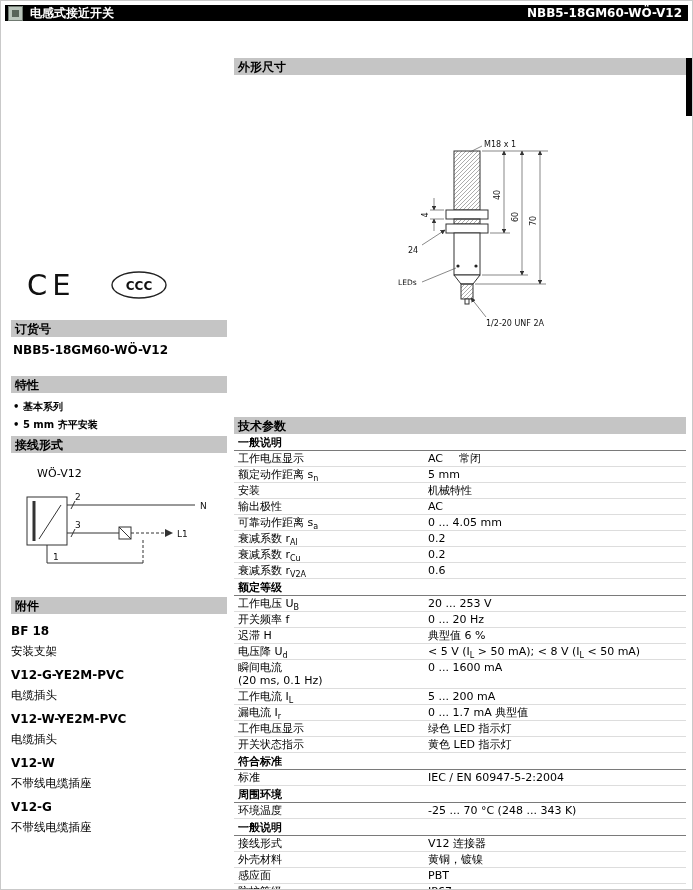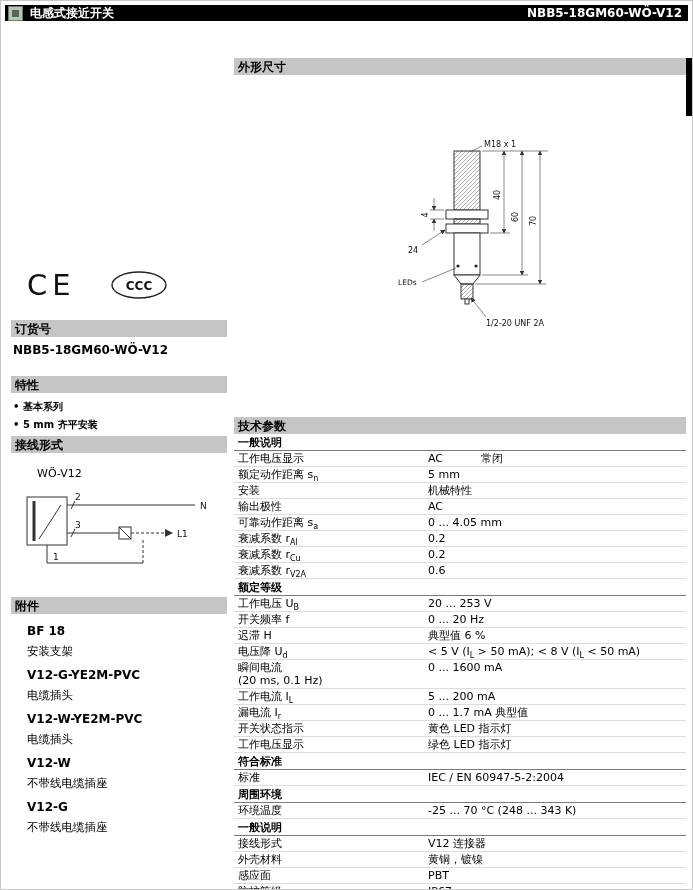--- a/index.html
+++ b/index.html
@@ -25,33 +25,33 @@
   .order-value{font-weight:bold;font-size:12px;margin:6px 0 0 2px;line-height:15px;}
   .bar.m-order{margin-top:16px;}
   .bar.m-feat{margin-top:18px;font-family:Liberation Serif, serif;}
   .features-list{margin:6px 0 0 2px;font-size:10px;font-weight:bold;}
   .feature-item{margin-bottom:3px;line-height:15px;}
   .feature-item::before{content:"•  ";}
   .bar.m-conn{margin-top:4px;}
   .wiring-label{font-size:11px;margin:14px 0 2px 26px;line-height:14px;}
   .wiring-svg{display:block;margin-left:8px;}
   .bar.m-acc{margin-top:14px;}
-  .acc-list{margin-left:16px;}
+  .acc-list{margin-left:0;}
   .acc-name{font-weight:bold;font-size:12px;margin-top:10px;line-height:14px;}
   .acc-desc{font-size:11.5px;margin-top:6px;line-height:14px;}
 
   .drawing-wrap{margin:60px 0 0 148px;}
   .bar.m-tech{margin-top:64px;}
 
   #tech-rows{width:100%;}
   .spec-head{font-weight:bold;font-size:11px;padding:2px 4px 1px;border-bottom:1px solid #7a7a7a;line-height:13px;}
   .spec-row{display:flex;font-size:11px;border-bottom:1px solid #ddd;padding:1px 0;line-height:13px;}
   .spec-label{width:190px;padding-left:4px;flex:none;}
   .spec-value{flex:1;}
-  .v2{margin-left:38px;}
+  .v2{margin-left:16px;}
   sub{font-size:8px;line-height:0;}
 
   svg text{font-family:"DejaVu Sans","Liberation Sans",sans-serif;fill:#111;}
 </style>
 </head>
 <body>
 
 <div class="page">
 
   <div class="topbar">
@@ -235,27 +235,27 @@
         </div>
         <div class="spec-row">
           <div class="spec-label">工作电流  I<sub>L</sub></div>
           <div class="spec-value">5 ... 200 mA</div>
         </div>
         <div class="spec-row">
           <div class="spec-label">漏电流 I<sub>r</sub></div>
           <div class="spec-value">0 ... 1.7 mA 典型值</div>
         </div>
         <div class="spec-row">
+          <div class="spec-label">工作电压显示</div>
+          <div class="spec-value">绿色 LED 指示灯</div>
+        </div>
+        <div class="spec-row">
           <div class="spec-label">开关状态指示</div>
           <div class="spec-value">黄色 LED 指示灯</div>
         </div>
-        <div class="spec-row">
-          <div class="spec-label">工作电压显示</div>
-          <div class="spec-value">绿色 LED 指示灯</div>
-        </div>
         <div class="spec-head">符合标准</div>
         <div class="spec-row">
           <div class="spec-label">标准</div>
           <div class="spec-value">IEC / EN 60947-5-2:2004</div>
         </div>
         <div class="spec-head">周围环境</div>
         <div class="spec-row">
           <div class="spec-label">环境温度</div>
           <div class="spec-value">-25 ... 70 °C (248 ... 343 K)</div>
         </div>

